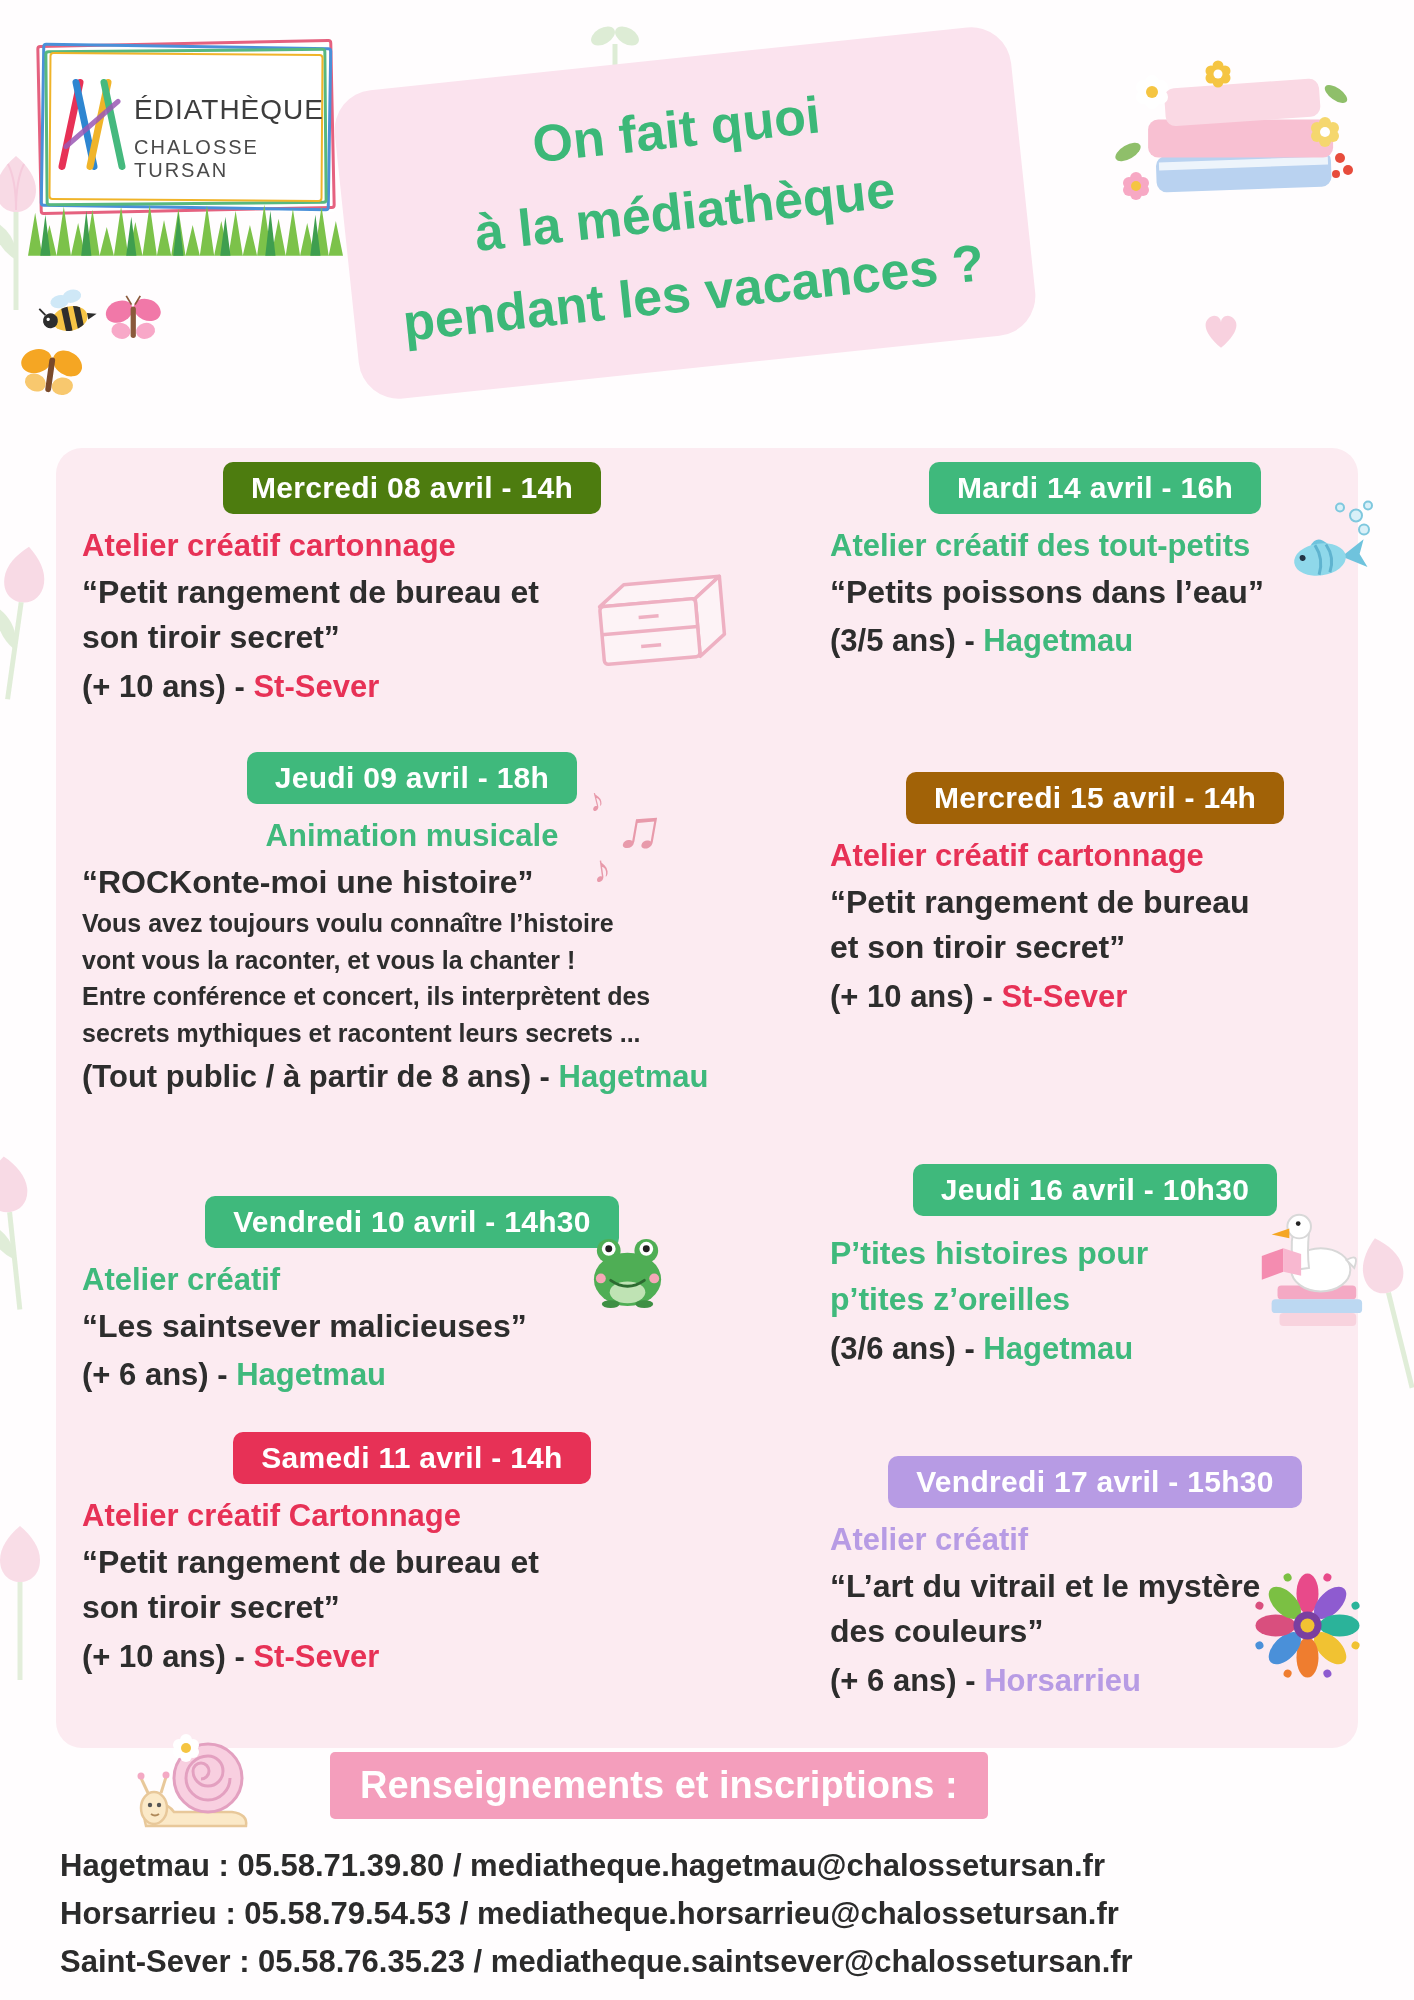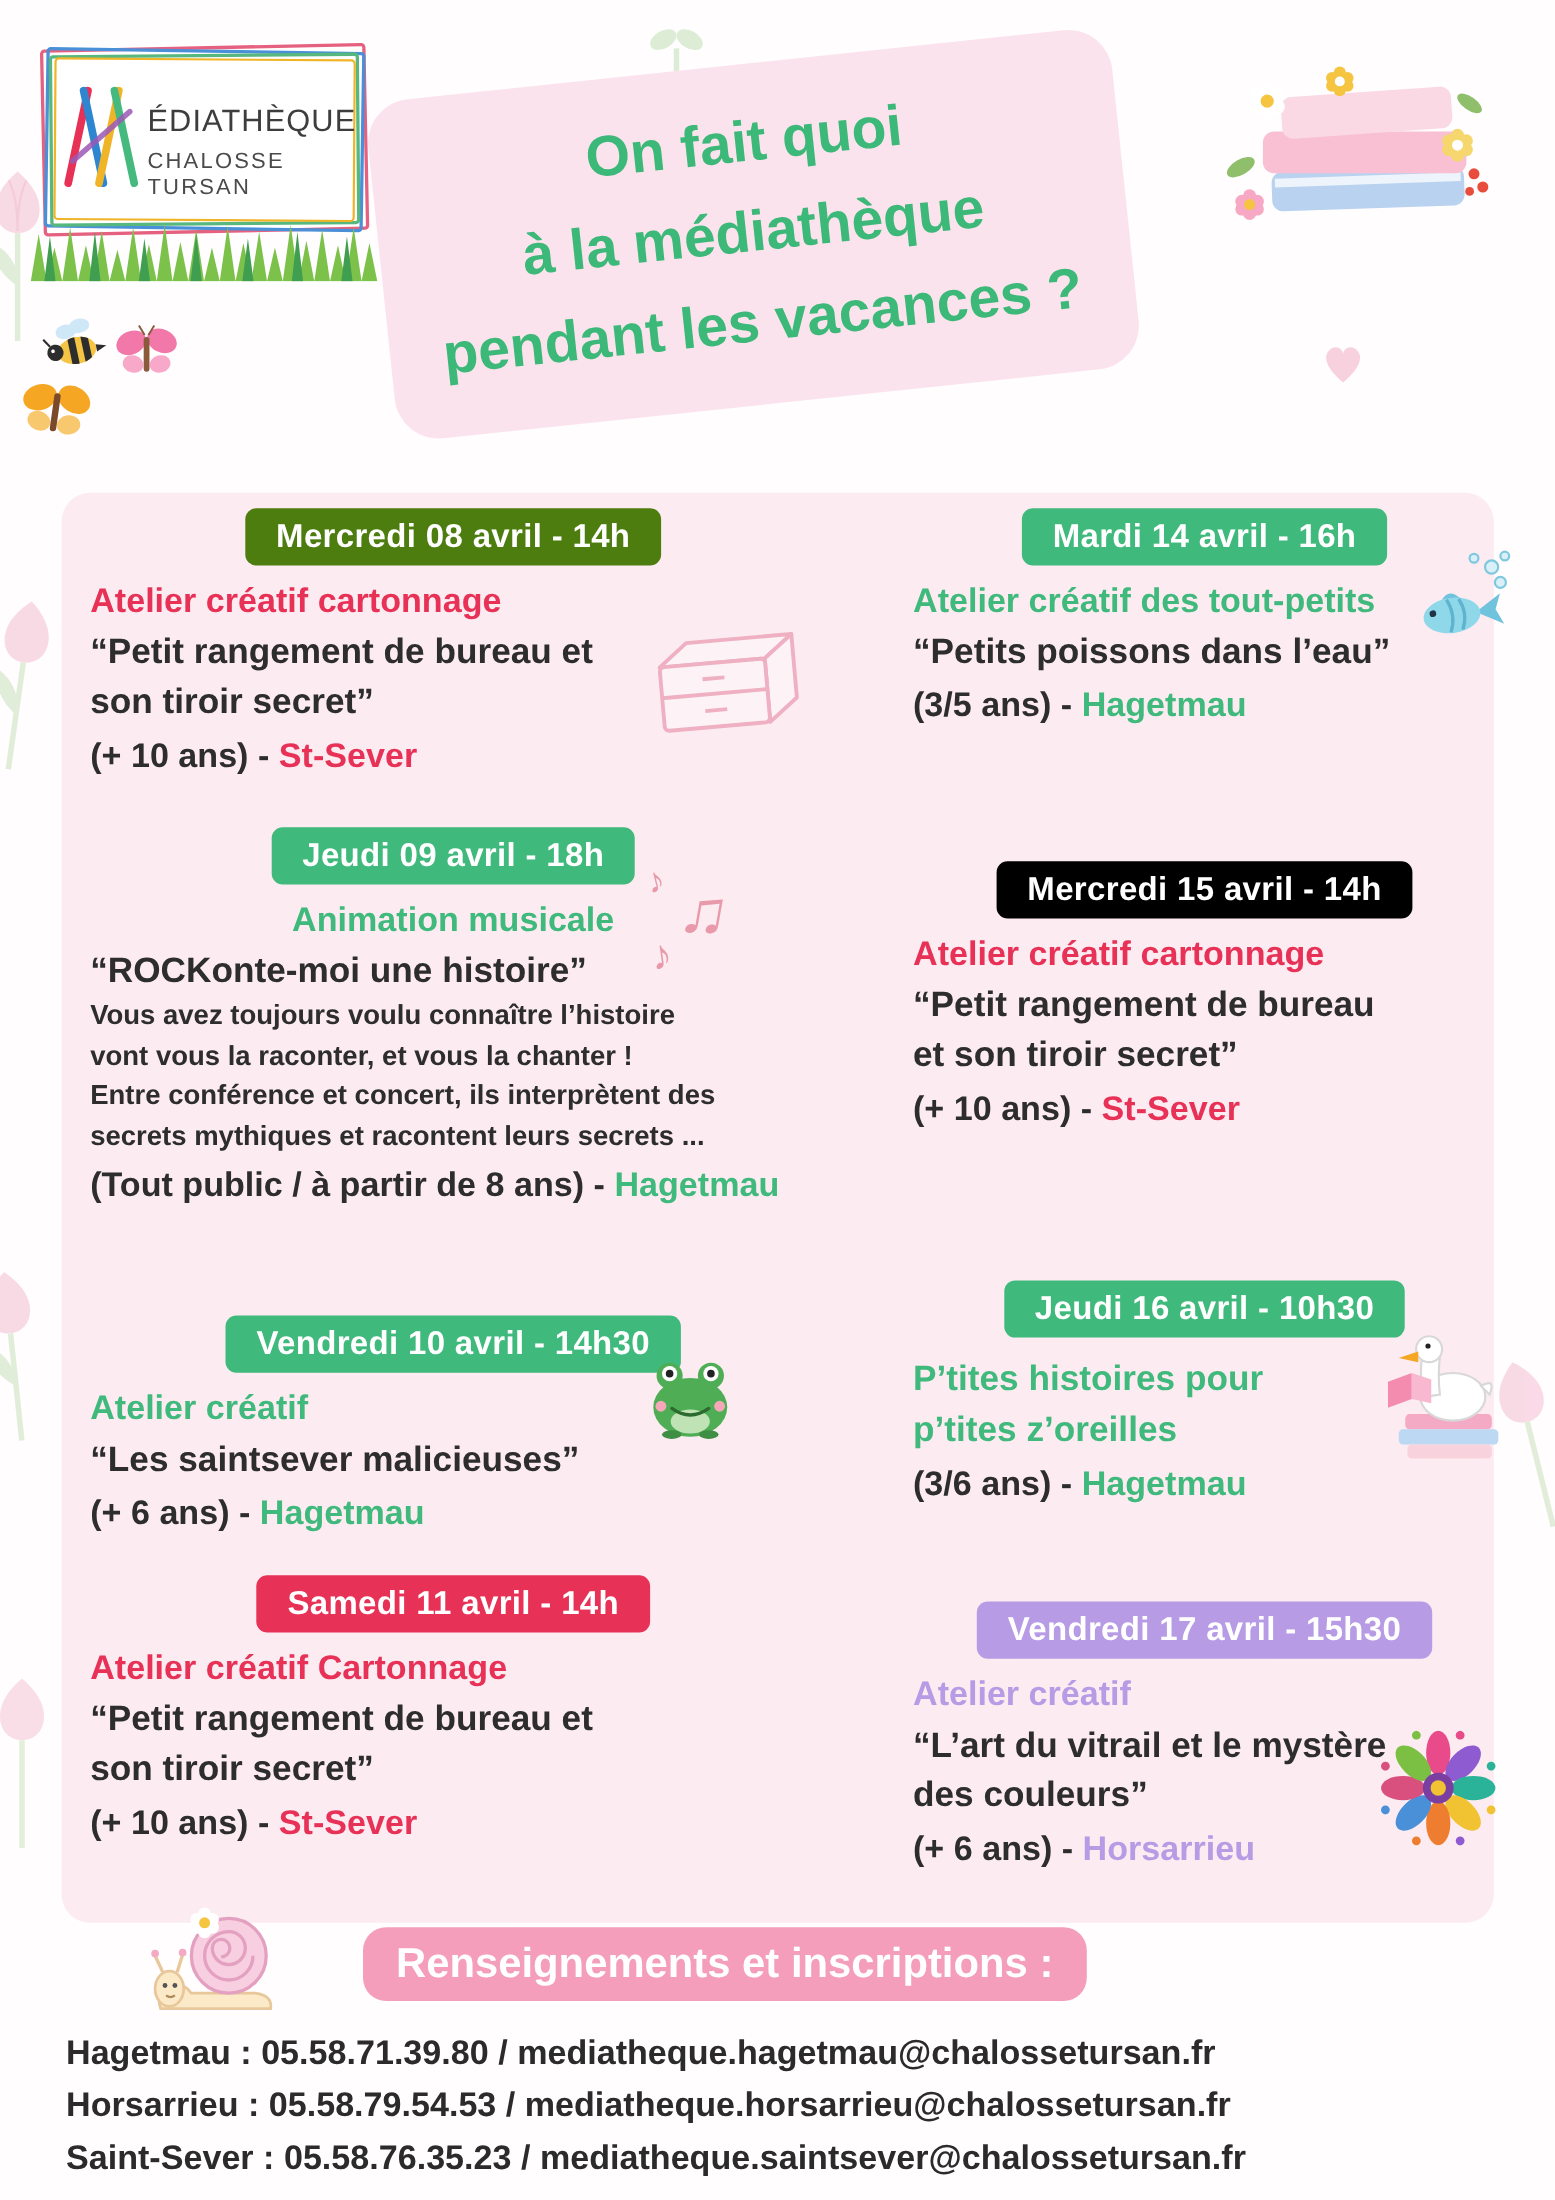--- a/index.html
+++ b/index.html
@@ -21,21 +21,21 @@
   .title-line{font-size:52px;font-weight:700;line-height:1.58;white-space:nowrap}
   .logo-box{position:absolute;left:38px;top:42px;width:296px;height:170px;background:#fff;z-index:2}
   .frame{position:absolute;border-radius:4px}
   .f1{inset:0;border:3px solid #e5617f;transform:rotate(-1.2deg)}
   .f2{inset:3px;border:3px solid #4a90d9;transform:rotate(.9deg)}
   .f3{inset:7px;border:3px solid #57b87f;transform:rotate(-.5deg)}
   .f4{inset:11px;border:2px solid #f0b429;transform:rotate(.4deg)}
   .logo-text{position:absolute;left:96px;top:52px}
   .logo-name{font-size:28px;letter-spacing:1px;color:#3d3d3d}
   .logo-sub{font-size:20px;letter-spacing:2px;color:#4a4a4a;margin-top:10px}
-  .footer-heading{position:absolute;left:330px;top:1752px;padding:12px 30px;border-radius:21px;
+  .footer-heading{position:absolute;left:330px;top:1752px;padding:12px 30px;border-radius:5px;
                   font-size:38px;font-weight:700;color:#fff;z-index:2}
   .contacts{position:absolute;left:60px;top:1842px;z-index:2}
   .contact-line{font-size:31px;font-weight:700;line-height:1.55;color:#2b2b2b;white-space:nowrap}
   .notes{position:absolute;left:500px;top:30px;width:140px;height:140px}
   .note{position:absolute;color:#e89aab;font-weight:700}
   .deco{position:absolute;z-index:0}
 </style>
 </head>
 <body>
 
@@ -282,21 +282,21 @@
       <ellipse cx="40" cy="60" rx="26" ry="16" fill="#8fd8ea"></ellipse>
       <path d="M48,46 Q55,60 48,74" stroke="#5fb3cf" stroke-width="3" fill="none"></path>
       <path d="M37,45 Q44,60 37,75" stroke="#5fb3cf" stroke-width="3" fill="none"></path>
       <circle cx="23" cy="56" r="3" fill="#234"></circle>
     </g>
   </svg>
 </section>
 
 <section class="event" style="left:830px;top:772px;width:530px">
   <div class="badge-row">
-    <span class="badge" style="background-color: #000000; margin-top: 11px;">Mercredi 15 avril - 14h</span>
+    <span class="badge" style="background-color: #a16207;">Mercredi 15 avril - 14h</span>
   </div>
   <div class="category" style="color: rgb(231, 49, 86);">Atelier créatif cartonnage</div>
   <div class="etitle">“Petit rangement de bureau</div>
   <div class="etitle">et son tiroir secret”</div>
   <div class="age"><span>(+ 10 ans) - </span><span class="loc" style="color: rgb(231, 49, 86);">St-Sever</span></div>
 </section>
 
 <section class="event" style="left:830px;top:1164px;width:530px">
   <div class="badge-row">
     <span class="badge" style="background-color: rgb(63, 185, 124);">Jeudi 16 avril - 10h30</span>

